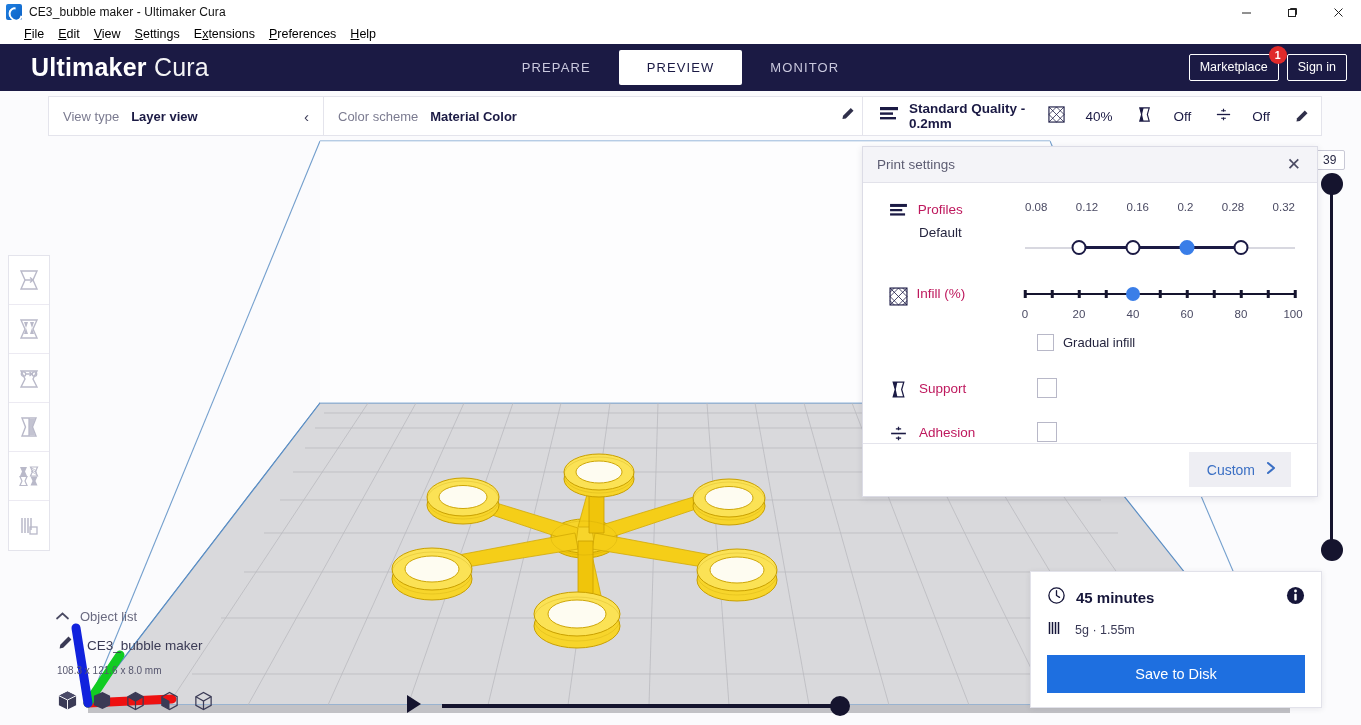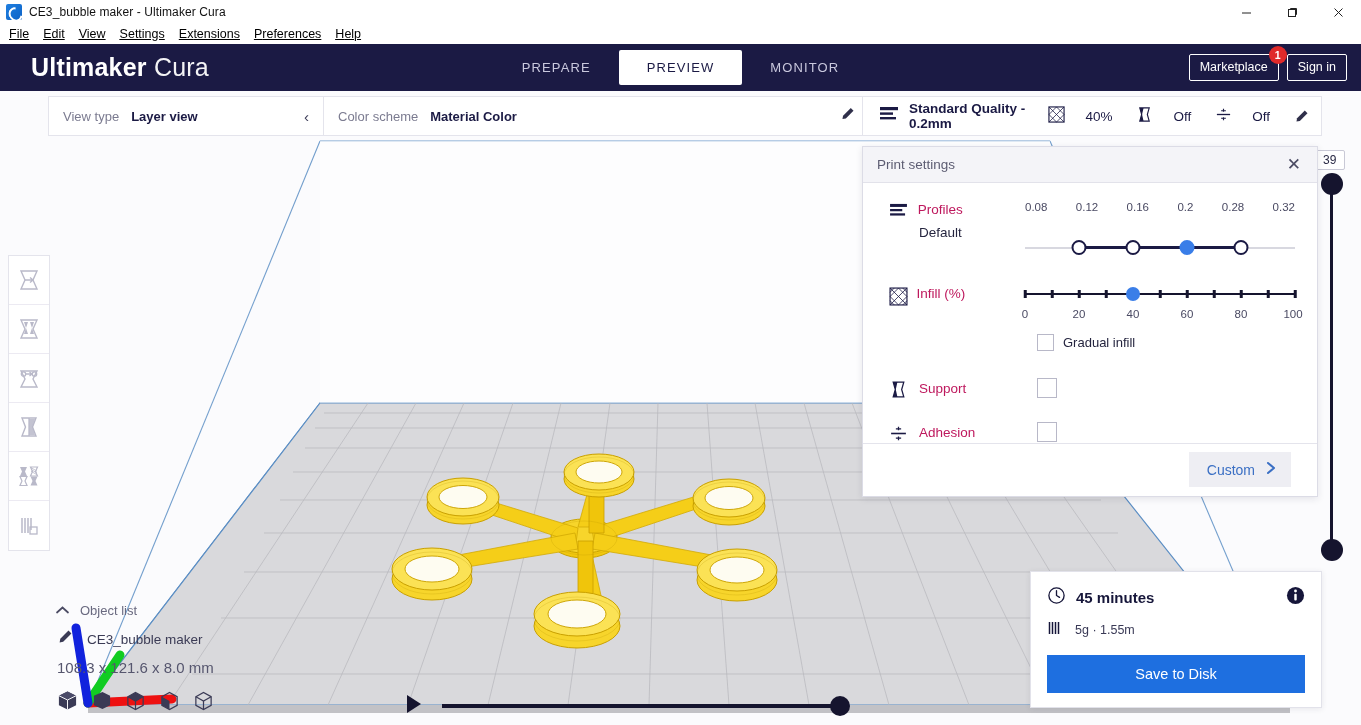--- a/index.html
+++ b/index.html
@@ -27,21 +27,21 @@
   }
   .tb-title { font-size: 12px; color: #111; letter-spacing: .1px; }
   .tb-buttons { position: absolute; right: 0; top: 0; height: 24px; display: flex; }
   .tb-btn { width: 46px; height: 24px; display: flex; align-items: center;
     justify-content: center; color: #222; font-size: 13px; line-height: 1; }
   .tb-btn svg { display: block; }
 
   
   .menubar {
     position: absolute; top: 24px; left: 0; width: 1361px; height: 20px;
-    background: #ffffff; display: flex; align-items: center; padding-left: 2px; text-decoration: underline;
+    background: #ffffff; display: flex; align-items: center; padding-left: 17px;
   }
   .menu-item { font-size: 12.5px; color: #000; padding: 2px 7px; cursor: default;
     white-space: nowrap; }
   .menu-item u { text-decoration: underline; }
 
   
   .cura-header {
     position: absolute; top: 44px; left: 0; width: 1361px; height: 47px;
     background: #1b1a44; display: flex; align-items: center;
   }
@@ -193,21 +193,21 @@
     border-radius: 50%; background: #15142e; transform: translate(-50%,-50%);
     cursor: pointer; }
 
   
   .objlist { position: absolute; left: 55px; bottom: 0; z-index: 20; width: 300px; }
   .ol-header { display: flex; align-items: center; gap: 10px; padding-bottom: 7px; }
   .ol-caret { color: #4a4a63; font-size: 13px; cursor: pointer; }
   .ol-title { font-size: 13px; color: #6a6a80; }
   .ol-item { display: flex; align-items: center; gap: 14px; padding: 4px 0 4px 2px; }
   .ol-name { font-size: 13.5px; color: #3b3b55; }
-  .ol-dims { font-size: 15px; color: #56566e; padding: 6px 0 0 2px; }
+  .ol-dims { font-size: 10px; color: #56566e; padding: 6px 0 0 2px; }
   .ol-views { display: flex; gap: 13px; padding: 14px 0 10px 2px; }
   .ol-view { cursor: pointer; }
 
   
   .playbar { position: absolute; left: 404px; bottom: 6px; display: flex;
     align-items: center; gap: 18px; z-index: 20; }
   .play-btn { cursor: pointer; }
   .pb-track { position: relative; width: 395px; height: 18px; }
   .pb-line { position: absolute; top: 7px; left: 0; width: 395px; height: 4px;
     background: #15142e; }

